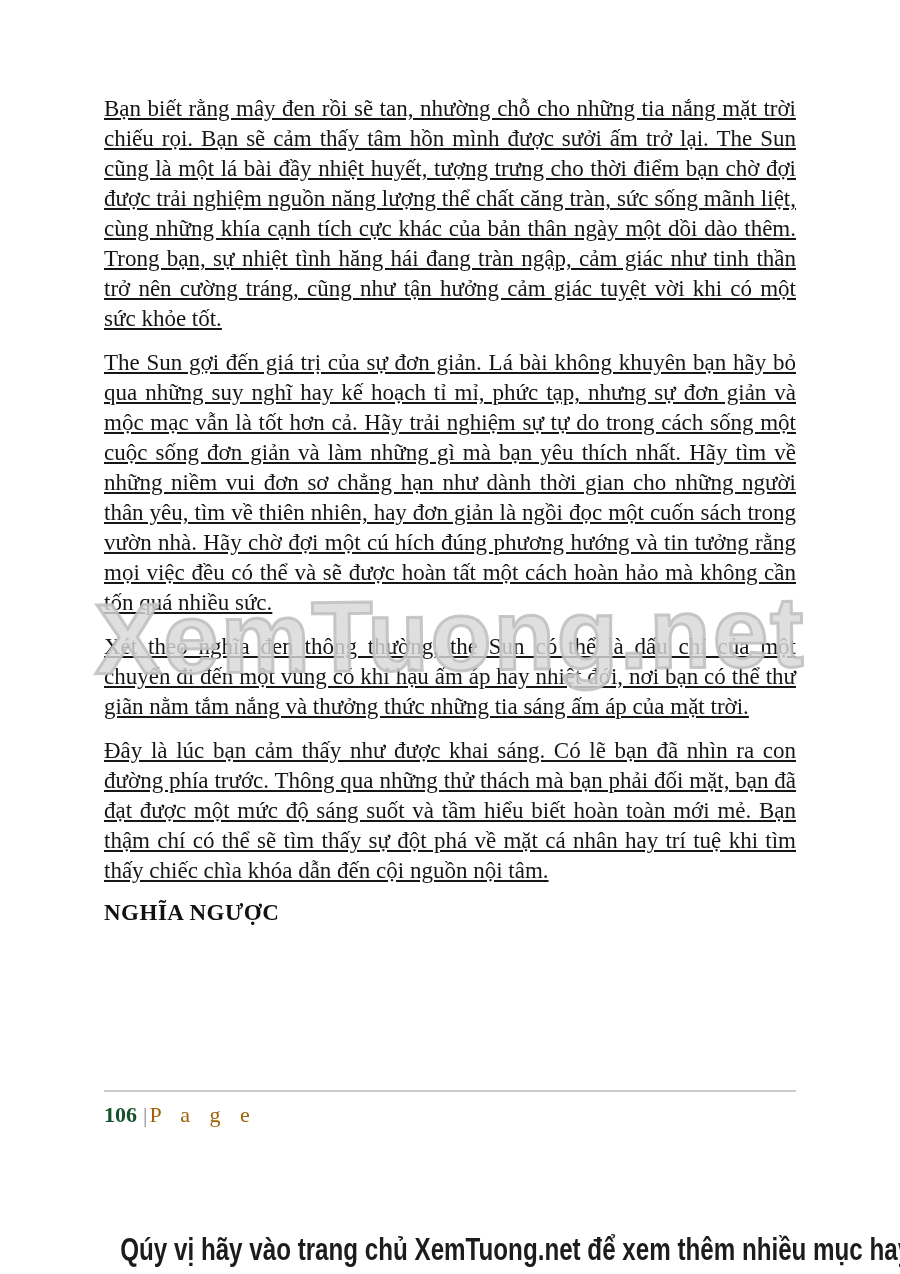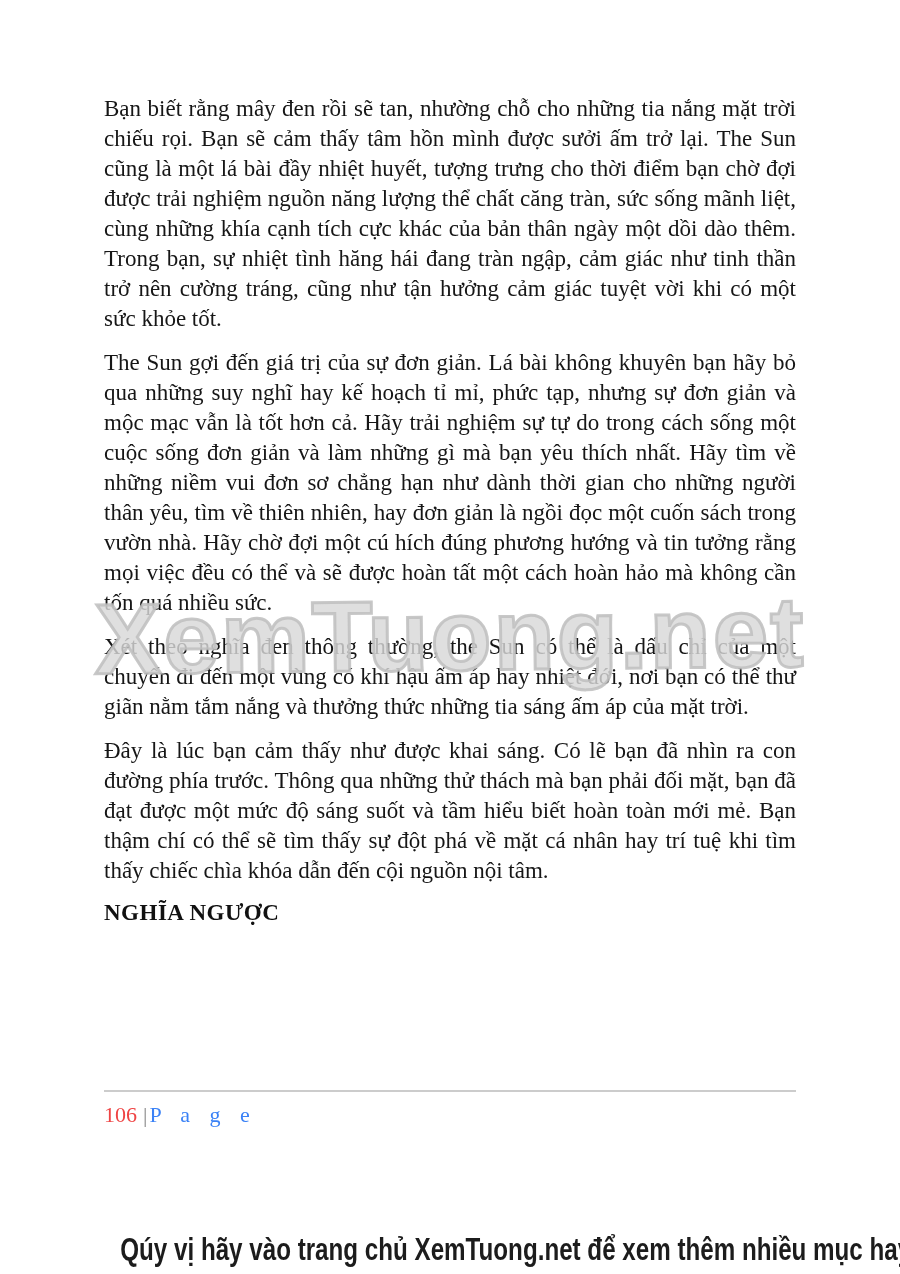--- a/index.html
+++ b/index.html
@@ -16,47 +16,48 @@
     left: 104px;
     top: 94px;
     width: 692px;
     color: #161616;
   }
   .page-content p {
     font-size: 23px;
     line-height: 30px;
     text-align: justify;
     margin: 0 0 14px 0;
+    text-decoration: underline;
   }
   .reversed-heading {
     font-size: 23px;
     font-weight: bold;
     letter-spacing: 0.5px;
     margin: 8px 0 12px 0;
     color: #111111;
   }
   .page-footer {
     position: absolute;
     left: 104px;
     top: 1090px;
     width: 692px;
     border-top: 2px solid #cccccc;
     padding-top: 10px;
     font-size: 22px;
   }
   .page-number {
-    font-weight: normal;
-    color: #ef4444;
+    font-weight: bold;
+    color: #14532d;
   }
   .footer-divider {
     color: #8a8a8a;
     margin: 0 2px 0 6px;
   }
   .page-label {
-    color: #3b82f6;
+    color: #a16207;
     letter-spacing: 7px;
   }
   .watermark {
     position: absolute;
     top: 578px;
     left: 50%;
     transform: translateX(-50%) rotate(-0.6deg);
     font-family: "Liberation Sans", sans-serif;
     font-size: 100px;
     font-weight: bold;

